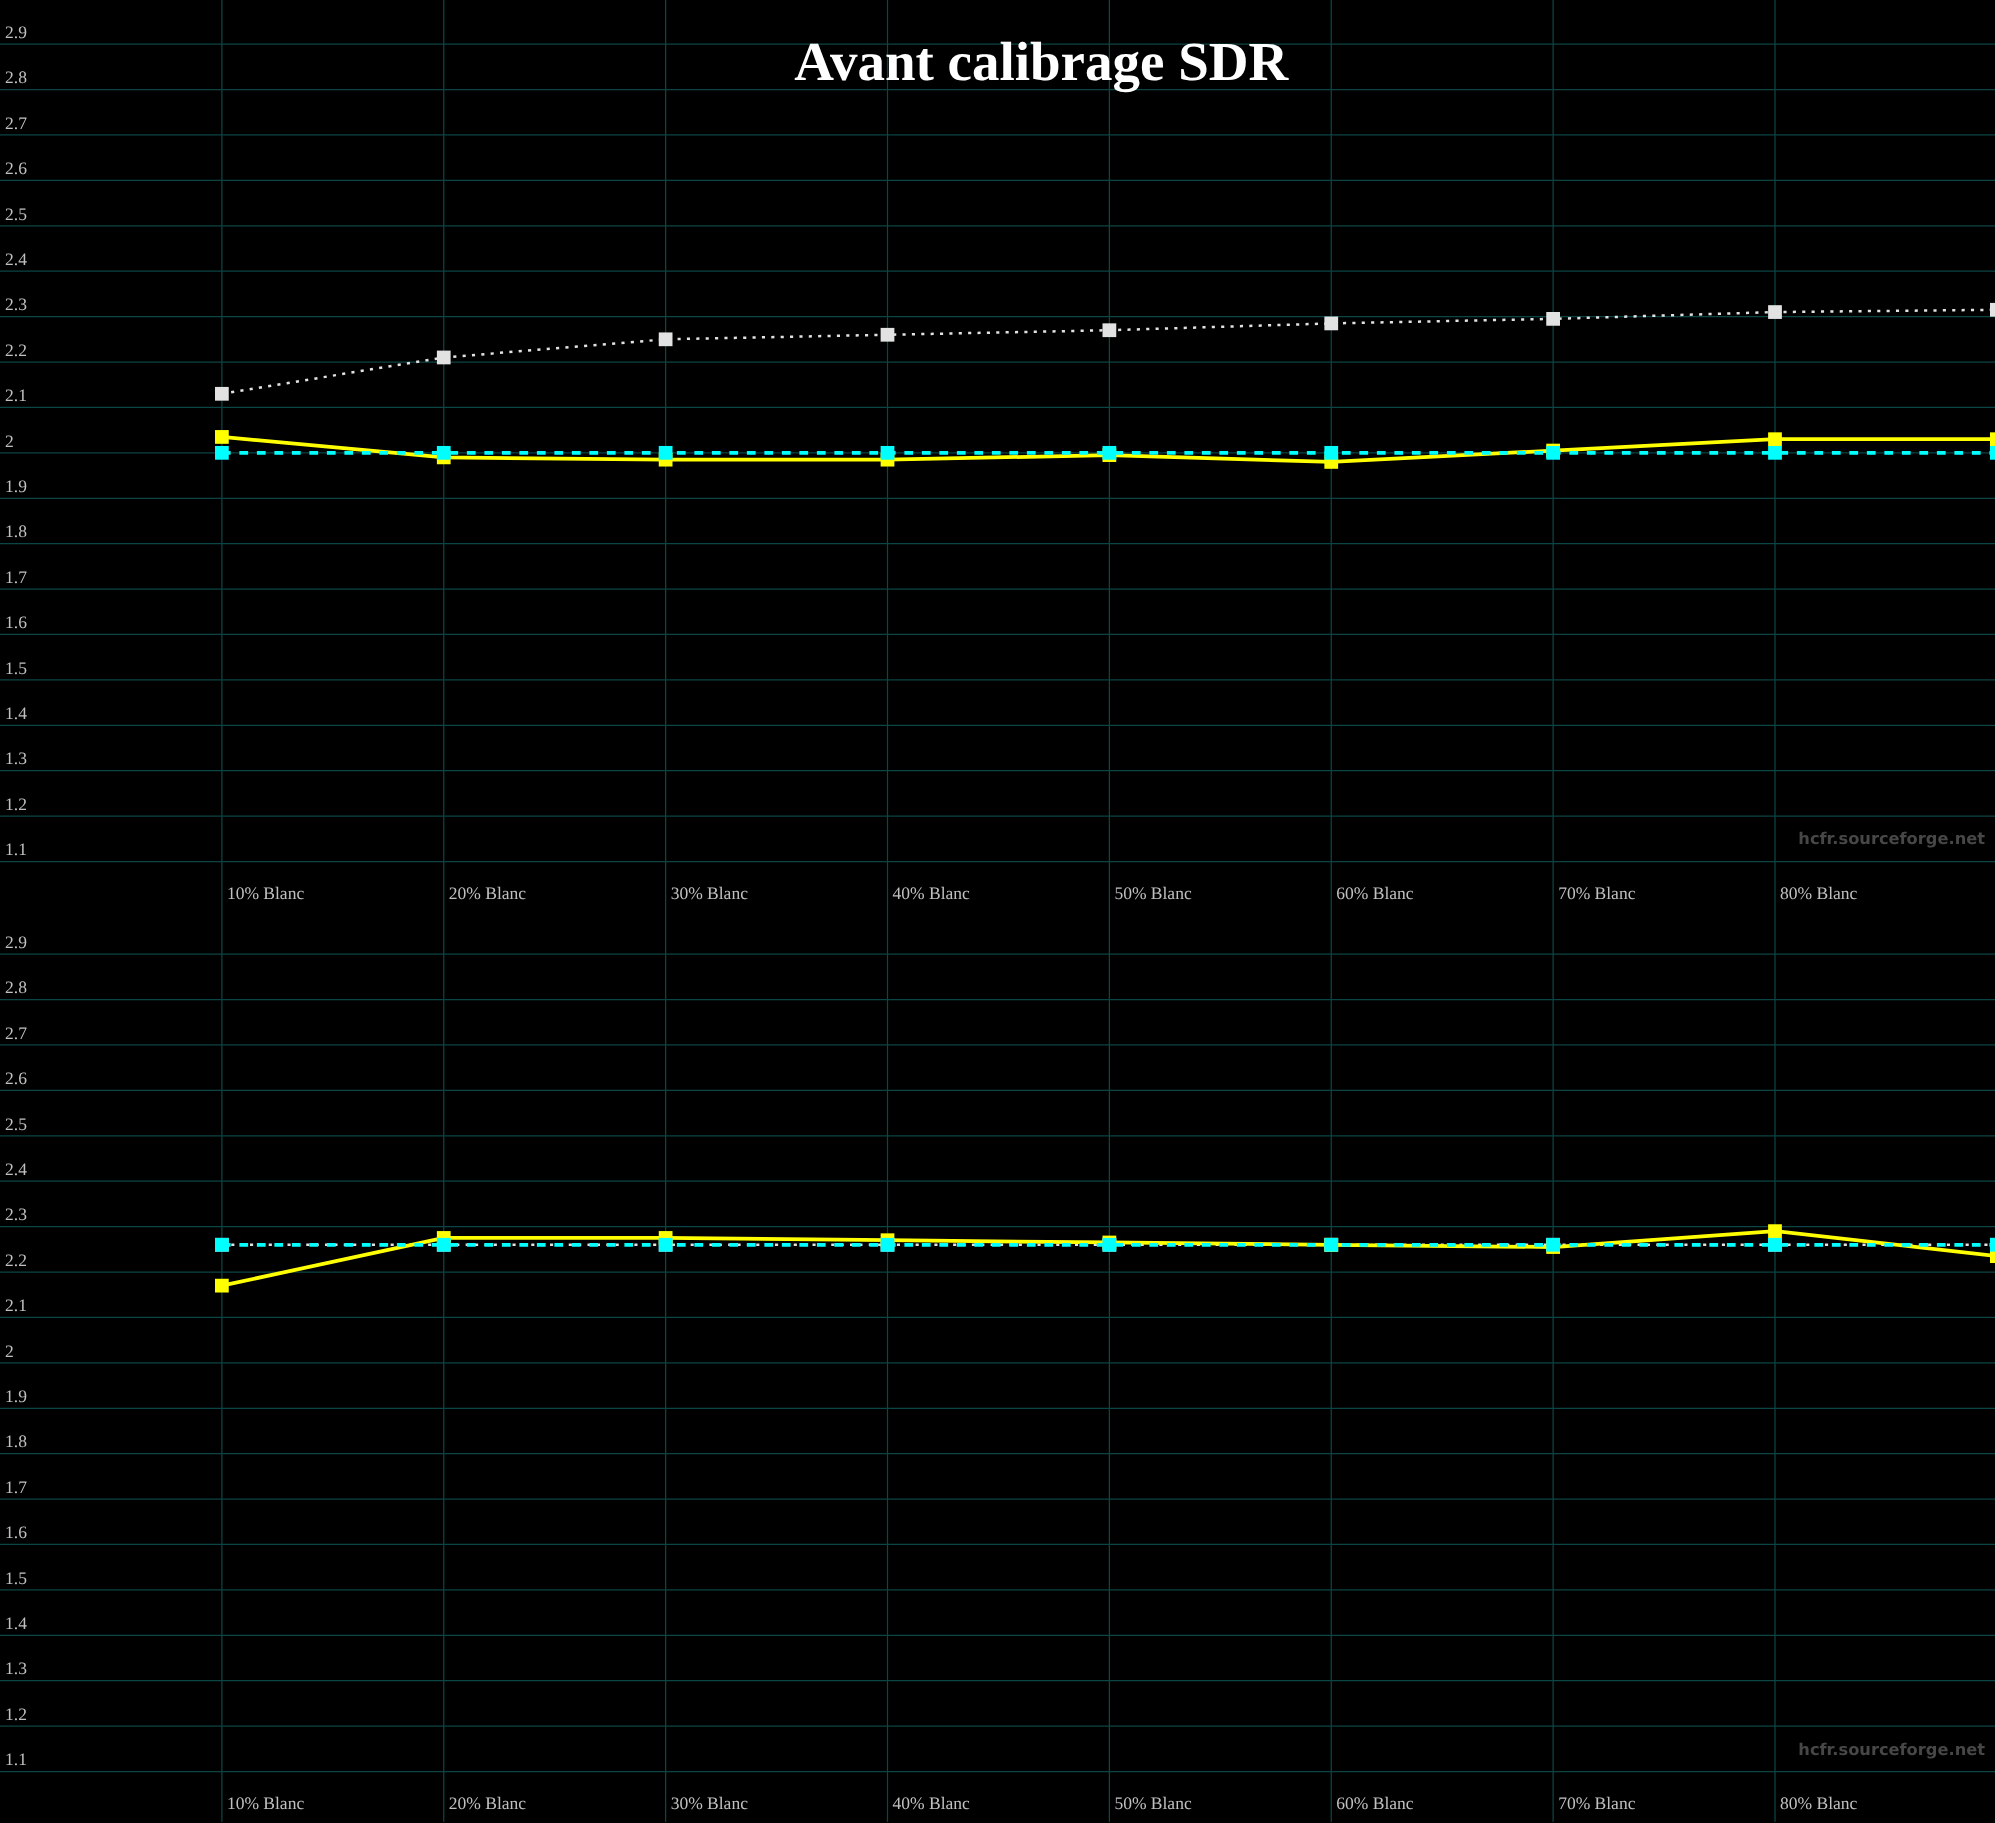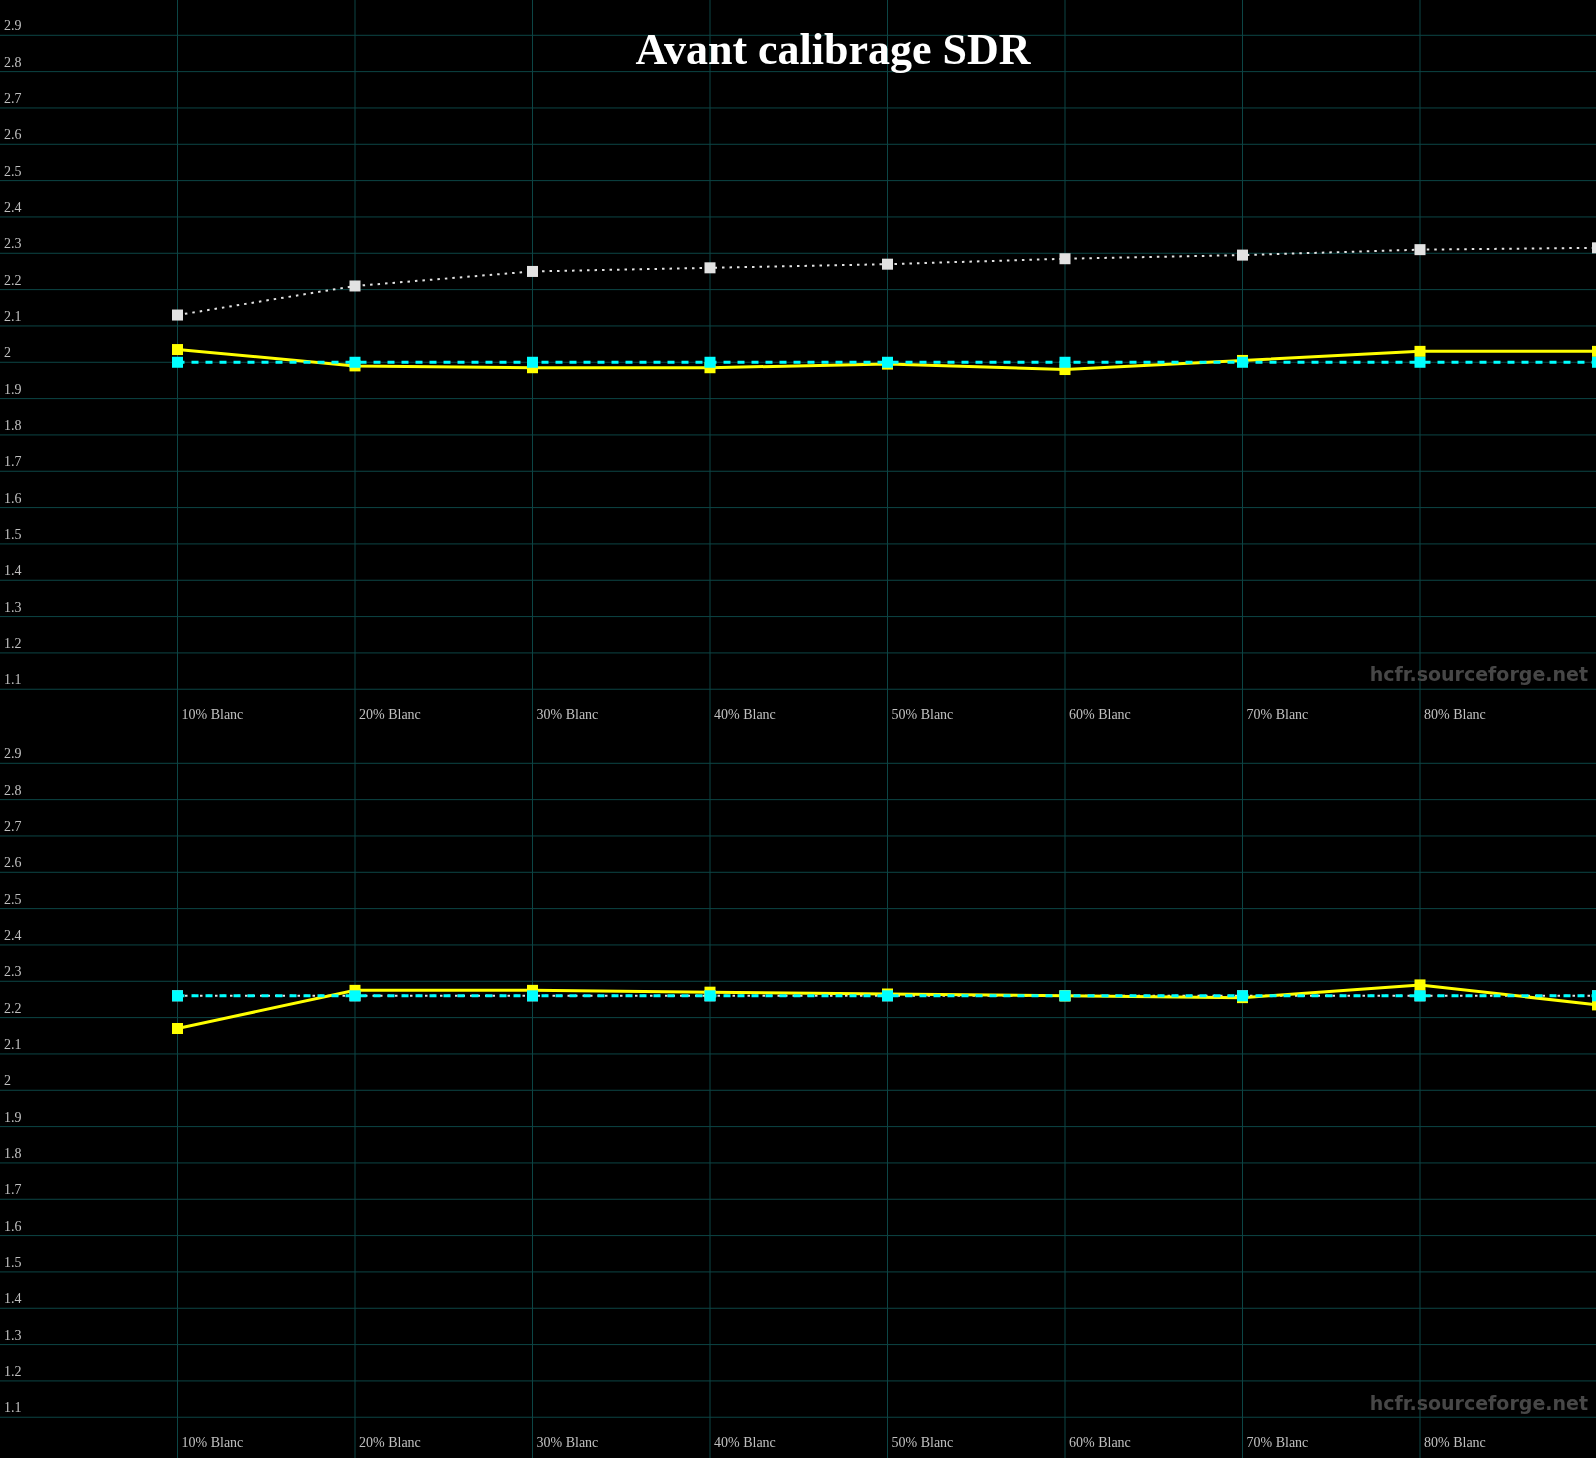--- a/index.html
+++ b/index.html
@@ -10,21 +10,21 @@
   .chart{position:absolute;left:0;width:1596px;}
   .chart svg{position:absolute;left:0;top:0;display:block;}
   .chart-title{
     position:absolute;left:0;width:100%;text-align:center;
     color:#ffffff;font-weight:bold;font-size:44px;line-height:1;
     font-family:"Liberation Serif","DejaVu Serif",serif;
     pointer-events:none;white-space:nowrap;padding-left:35px;
   }
   .watermark{
     position:absolute;right:8px;
-    color:#474747;font-weight:bold;font-size:19px;line-height:1;
+    color:#474747;font-weight:bold;font-size:13px;line-height:1;
     font-family:"DejaVu Sans","Liberation Sans",sans-serif;
     pointer-events:none;white-space:nowrap;
   }
 </style>
 </head>
 <body>
 
 <div class="stage">
 
   <section class="chart" style="top:0;height:728px;">

